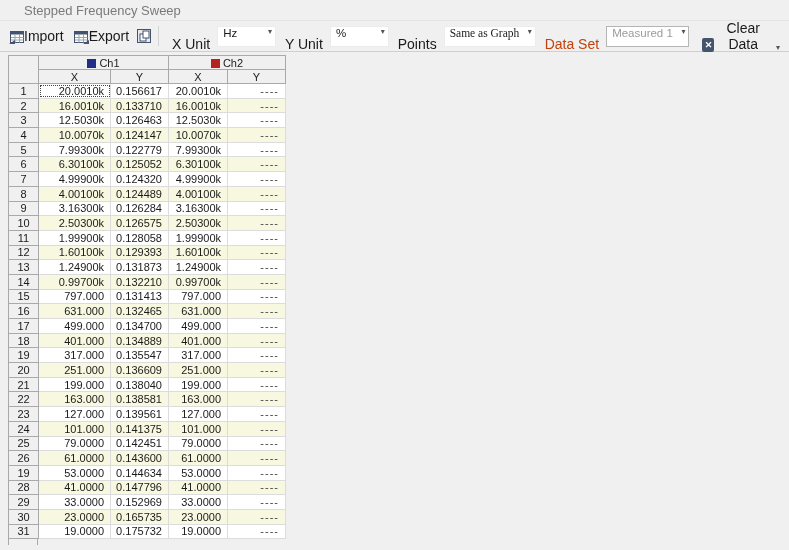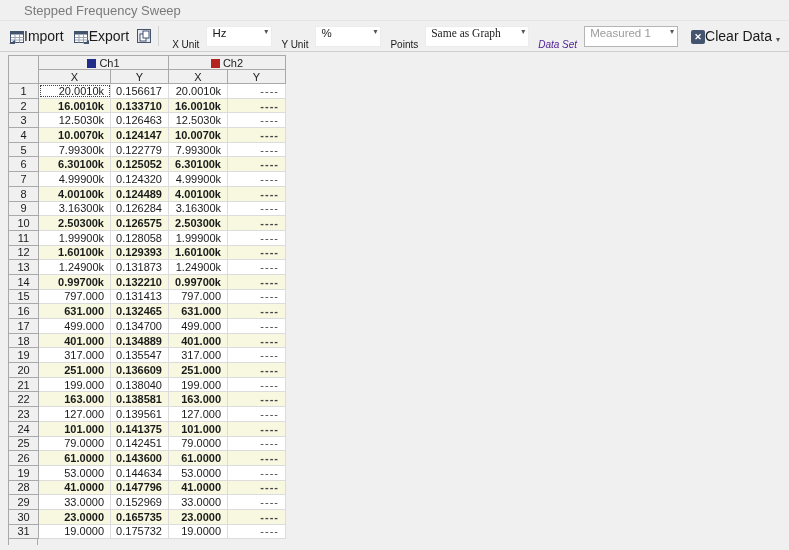--- a/index.html
+++ b/index.html
@@ -26,22 +26,22 @@
   }
   .tb-btn {
     display: flex; align-items: flex-end; 
     background: transparent; border: none;
     font-family: inherit; font-size: 14px; color: #1a1a1a;
     padding: 3px 5px; cursor: default;
   }
   .tb-btn .ic { display: inline-flex; }
   .icon-only { padding: 3px 3px; }
   .vsep { width: 1px; height: 20px; background: #d4d4d4; margin: 0 4px; }
-  .tb-label { font-size: 10px; margin: 16px 7px 0 9px; white-space: nowrap; }
-  .tb-label.disabled { color: #4c1d95; font-style: italic; }
+  .tb-label { font-size: 14px; margin: 16px 7px 0 9px; white-space: nowrap; }
+  .tb-label.disabled { color: #c2410c; }
   .dropdown {
     background: #fff; height: 21px;
     display: flex; align-items: flex-start; justify-content: space-between;
     font-size: 11.5px; padding: 0 3px 0 5px;
     border: 1px solid #ececec;
   }
   .dropdown.disabled { border: 1px solid #b5b5b5; color: #9b9b9b; }
   .dd-xunit  { width: 66px; }
   .dd-yunit  { width: 66px; }
   .dd-points { width: 104px; font-family: Liberation Serif, serif; }
@@ -68,21 +68,21 @@
   }
   td { height: 14.7px; padding: 0; }
   td.rownum {
     background: #f0f0f0; border: 1px solid #a9a9a9;
     text-align: center; color: #1a1a1a;
   }
   td.data {
     background: #fff; border: 1px solid #dcdcdc;
     text-align: right; padding-right: 6px;
   }
-  tr.alt td.data { background: #f8f8e1; font-weight: bold; }
+  tr.alt td.data { background: #f8f8e1; }
   td.dash { color: #444; letter-spacing: 1px; }
   td.selected { outline: 1px dotted #444; outline-offset: -2px; }
   .sq {
     display: inline-block; width: 9px; height: 9px;
     margin-right: 3px; vertical-align: -1px;
   }
   .partial-row {
     width: 30px; height: 6px;
     border-left: 1px solid #a9a9a9; border-right: 1px solid #a9a9a9;
   }

